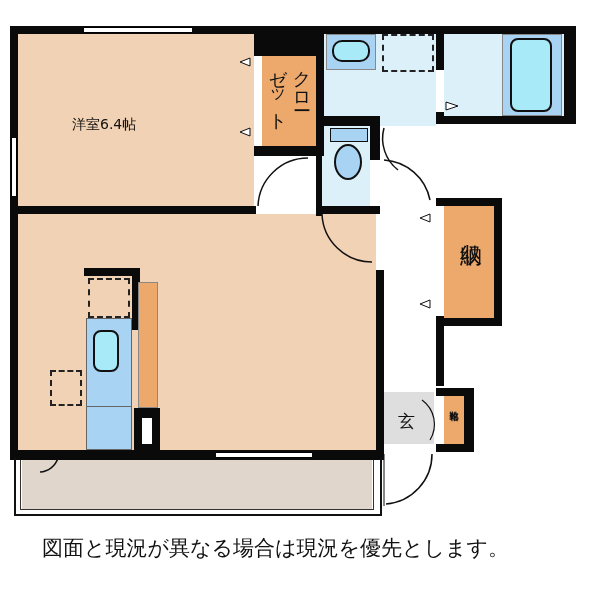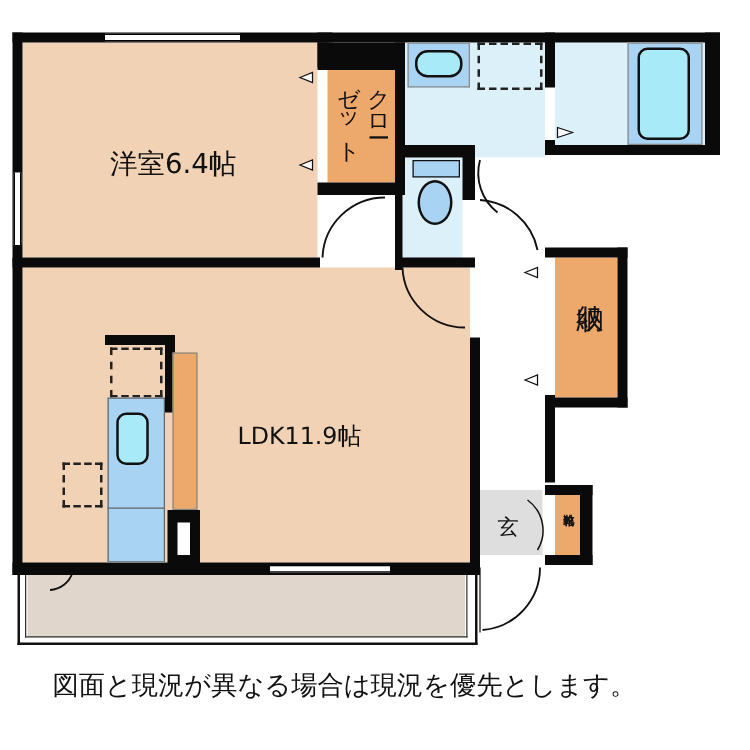--- a/index.html
+++ b/index.html
@@ -124,22 +124,21 @@
     <line x1="384" y1="454" x2="384" y2="506" stroke="#111" stroke-width="1"></line>
     <path d="M 40 472 A 20 20 0 0 0 58 458" fill="none" stroke="#111" stroke-width="1.5"></path>
     <path d="M 422 400 A 30 30 0 0 1 430 440" fill="none" stroke="#111" stroke-width="1.2"></path>
     <path d="M 240 62 l 10 -4 l 0 8 z" fill="#fff" stroke="#111"></path>
     <path d="M 240 132 l 10 -4 l 0 8 z" fill="#fff" stroke="#111"></path>
     <path d="M 420 218 l 10 -4 l 0 8 z" fill="#fff" stroke="#111"></path>
     <path d="M 420 304 l 10 -4 l 0 8 z" fill="#fff" stroke="#111"></path>
     <path d="M 446 102 l 12 4 l -12 4 z" fill="#fff" stroke="#111"></path>
   </svg>
 
-  <div class="label" style="left:88px;top:116px;font-size:22px;text-align:center;">洋室6.4帖</div>
-  <div class="label" style="left:190px;top:336px;font-size:19px;">LDK11.9帖</div>
+  <div class="label" style="left:72px;top:116px;font-size:14px;text-align:center;">洋室6.4帖</div>
   <div class="vlabel" style="left:290px;top:58px;font-size:18px;">クロー</div>
   <div class="vlabel" style="left:266px;top:58px;font-size:18px;">ゼット</div>
   <div class="vlabel" style="left:456px;top:226px;font-size:22px;">収納</div>
   <div class="vlabel" style="left:447px;top:404px;font-size:9px;font-weight:bold;">靴箱</div>
   <div class="label" style="left:398px;top:410px;font-size:17px;">玄</div>
 </div>
 
 <div class="label" style="left:42px;top:534px;font-size:21px;">図面と現況が異なる場合は現況を優先とします。</div>
 
 </body></html>

